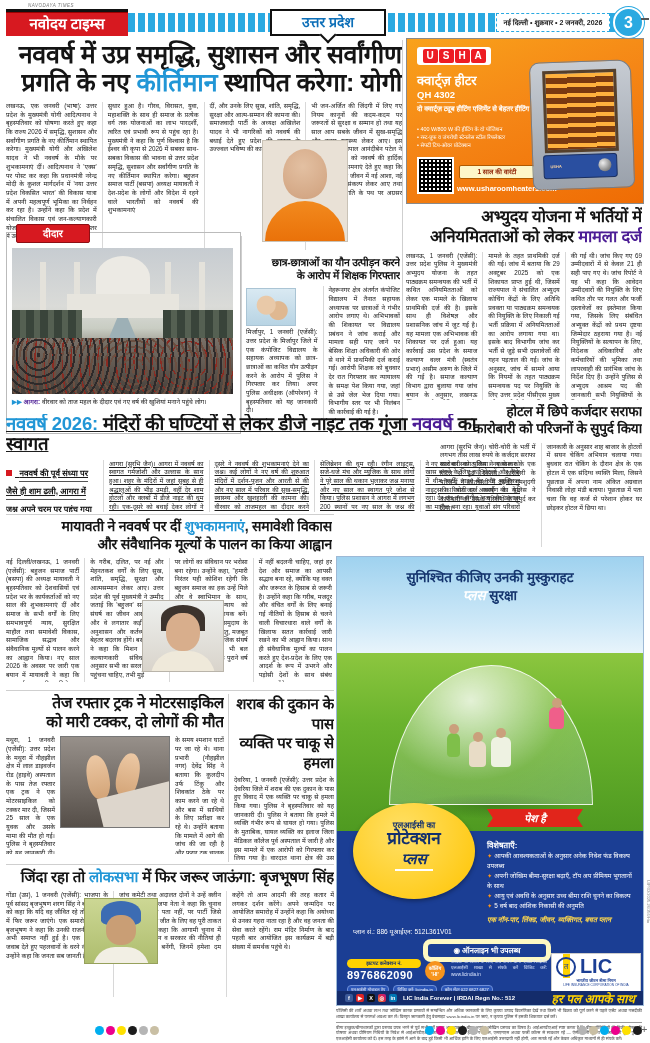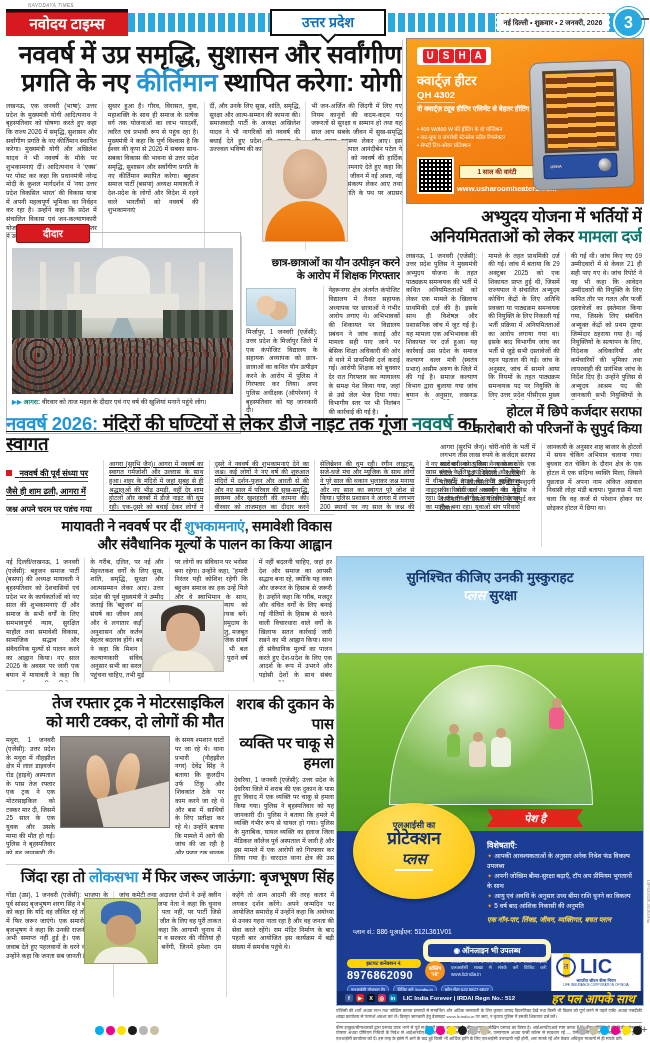--- a/index.html
+++ b/index.html
@@ -20,21 +20,21 @@
     transform:rotate(45deg);}
   .date-box{left:496px;top:13px;width:112px;height:17px;background:#fff;border:1px dashed #2aa9e1;
     font-size:7px;font-weight:700;line-height:17px;text-align:center;color:#222;}
   .page-circle{left:613px;top:7px;width:27px;height:27px;border-radius:50%;background:#2aa9e1;
     color:#fff;font-weight:800;font-size:16px;line-height:27px;text-align:center;border:2px solid #fff;
     box-shadow:0 0 0 1px #2aa9e1;}
   .print-tick{left:641px;top:18px;width:8px;height:2px;background:#555;}
   
   .headline{color:#141414;font-weight:800;text-align:right;letter-spacing:-0.2px;}
   .blue{color:#2196d6;}
-  .red{color:#0f766e;}
+  .red{color:#4c1d95;}
   .body-cols{display:flex;gap:5px;overflow:hidden;}
   .body-cols>div{flex:1;min-width:0;}
   .body-cols.ruled>div+div{border-left:1px solid #d8d8d8;padding-left:5px;}
   .bt{font-size:6.3px;line-height:1.38;text-align:justify;color:#222;}
   .divider{background:#cfcfcf;}
   
   .usha{left:406px;top:38px;width:236px;height:164px;border:1px solid #8a8a8a;
     background:linear-gradient(160deg,#f9a21b 0%,#f58616 45%,#ef6c04 100%);overflow:hidden;}
   .usha-logo{left:10px;top:8px;width:74px;height:18px;background:#fff;border-radius:3px;
     display:flex;align-items:center;justify-content:center;gap:1px;}

